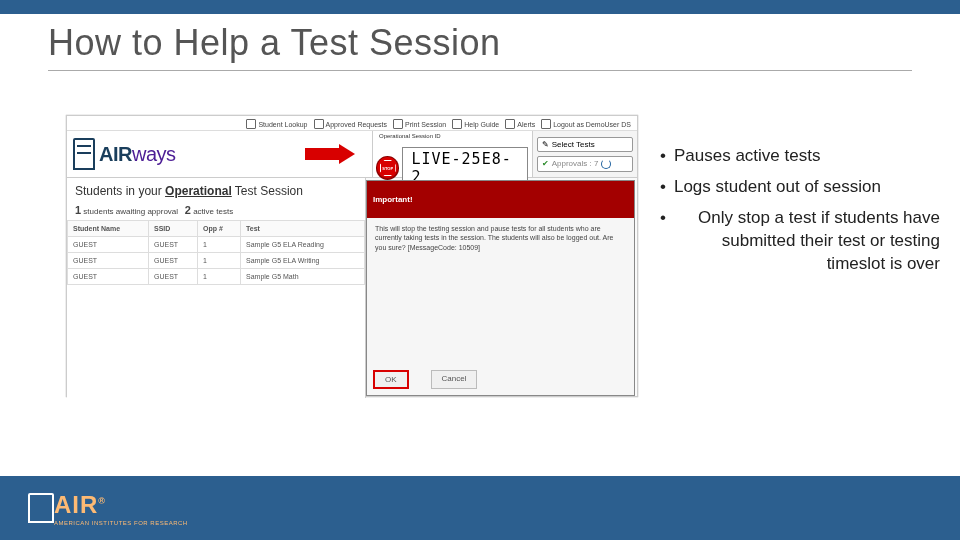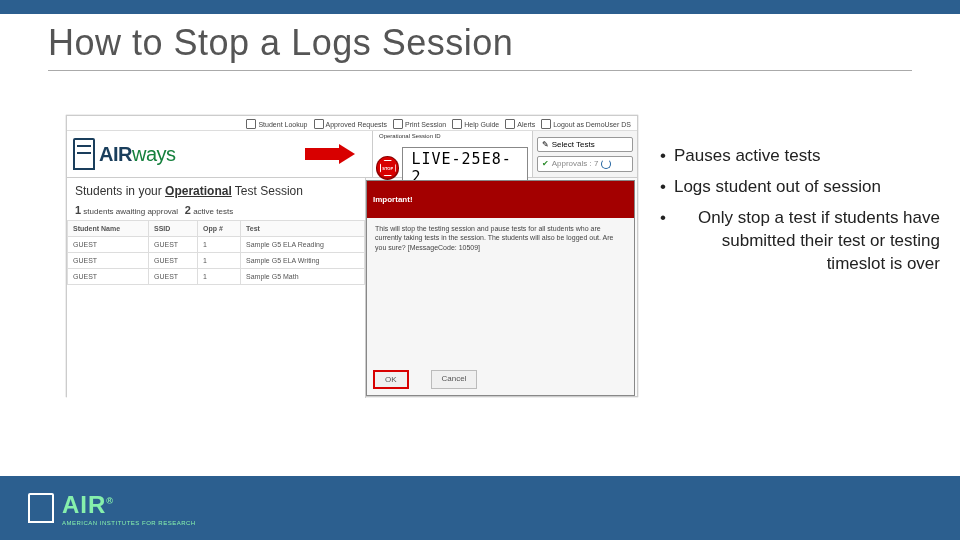--- a/index.html
+++ b/index.html
@@ -64,21 +64,21 @@
     width: 215px;
     background: #fff;
     display: flex;
     align-items: center;
     padding-left: 6px;
     color: #1a3e5c;
     font-weight: bold;
     font-size: 20px;
     letter-spacing: -0.5px;
   }
-  .logo-block .sub { font-weight: 400; font-size: 20px; color: #15803d; }
+  .logo-block .sub { font-weight: 400; font-size: 20px; color: #4c1d95; }
   .logo-icon {
     width: 18px; height: 28px;
     border: 2px solid #1a3e5c;
     border-radius: 2px 2px 0 0;
     margin-right: 4px;
     position: relative;
   }
   .logo-icon::before, .logo-icon::after {
     content: ""; position: absolute; left: 2px; right: 2px; height: 2px; background: #1a3e5c;
   }
@@ -213,40 +213,40 @@
   .footer {
     position: absolute;
     bottom: 0; left: 0; right: 0;
     height: 64px;
     background: #2c5f8f;
     display: flex;
     align-items: center;
     padding-left: 28px;
   }
   .footer-logo {
-    color: #86efac;
-    display: flex; align-items: center; gap: 8px;
+    color: #fdba74;
+    display: flex; align-items: center; gap: 0;
   }
   .air-icon {
     width: 22px; height: 26px;
     border: 2px solid #fff;
     border-radius: 2px 2px 0 0;
     position: relative;
   }
   .air-text { font-size: 24px; font-weight: bold; letter-spacing: 1px; }
   .air-sub { font-size: 6px; letter-spacing: 0.5px; margin-top: 1px; }
   .r-mark { font-size: 9px; vertical-align: super; }
 </style>
 </head>
 <body>
 
 <div class="top-bar"></div>
 
 <div class="title-wrap">
-  <div class="title">How to Stop a Logs Session</div>
+  <div class="title">How to Help a Test Session</div>
 </div>
 
 <div class="content">
 
   <div class="app-shot">
     <div class="app-header">
       <span>
           <span class="mini-icon"></span>
           <span>Student Lookup</span>
         </span>

